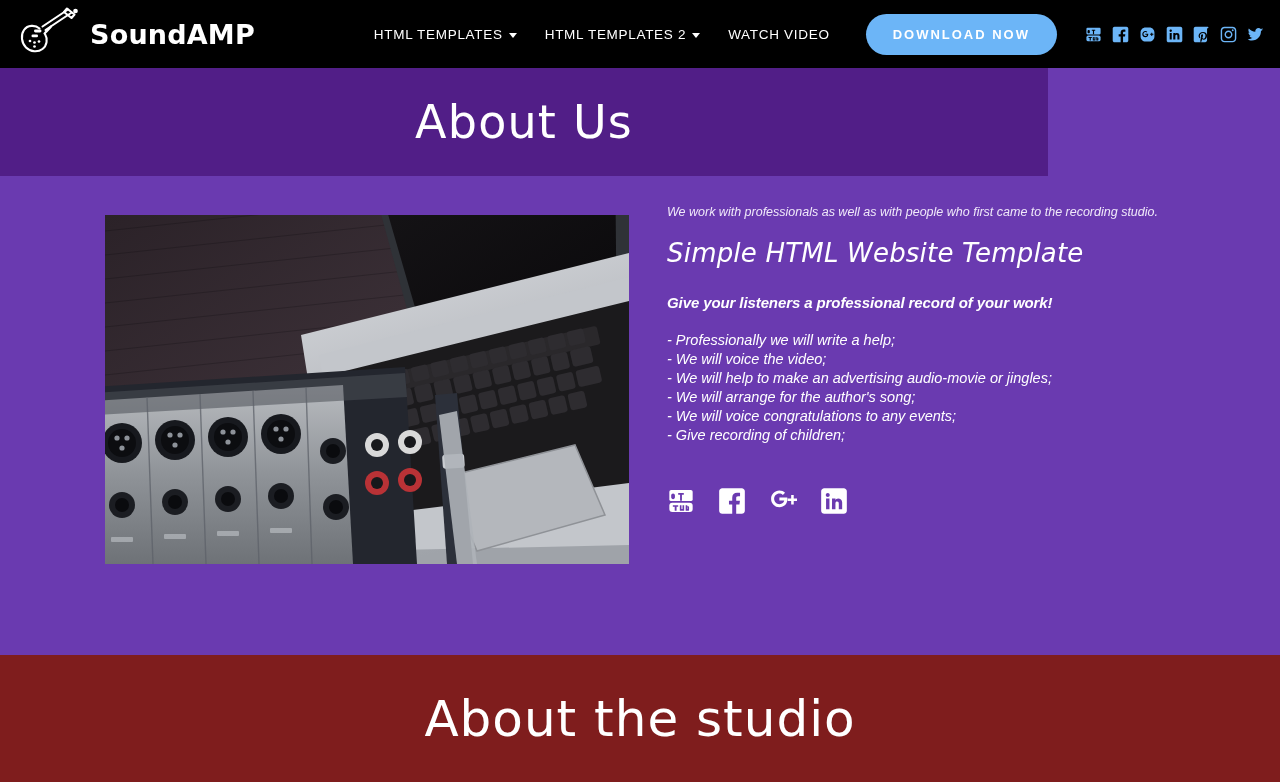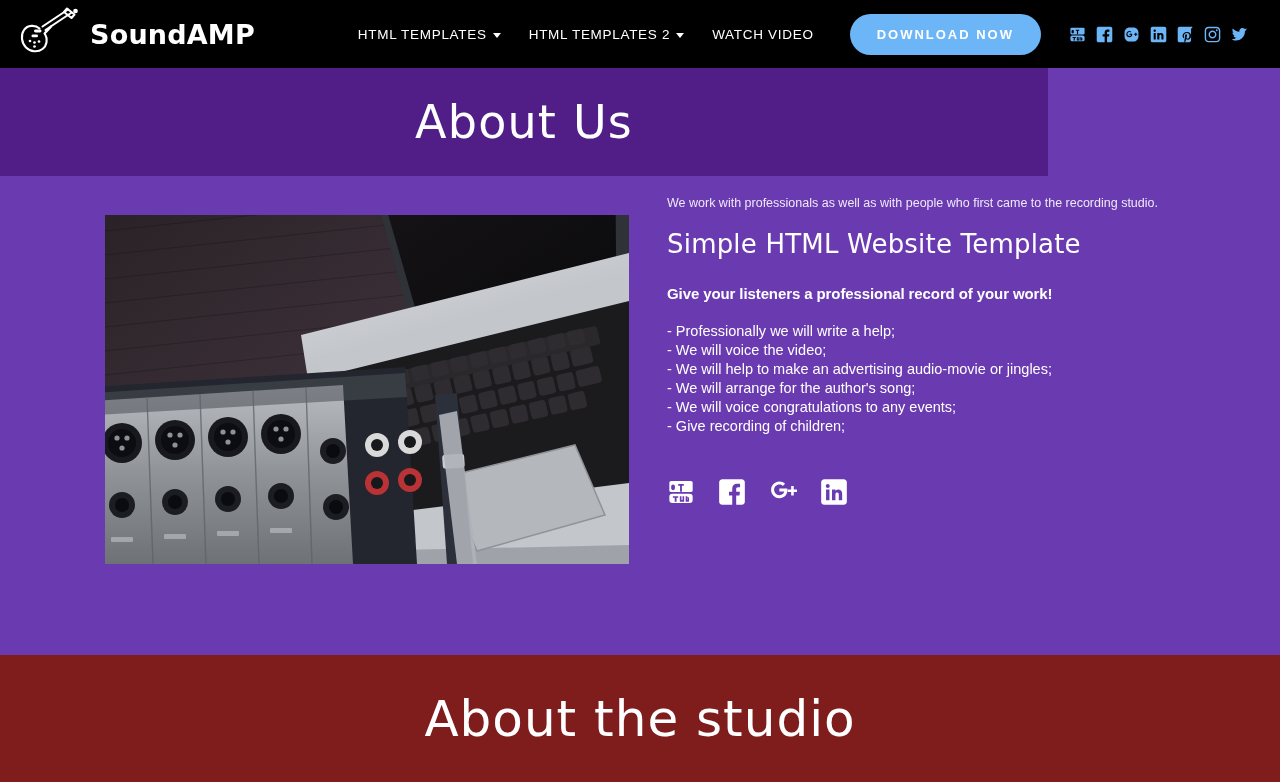--- a/index.html
+++ b/index.html
@@ -13,21 +13,21 @@
   }
 
   
   .site-header {
     position: relative;
     width: 1280px;
     height: 68px;
     background: #000000;
     display: flex;
     align-items: center;
-    padding: 0 30px 0 18px;
+    padding: 0 14px 0 18px;
     gap: 12px;
   }
 
   .brand {
     display: flex;
     align-items: center;
     gap: 10px;
     flex: 0 0 auto;
   }
   .brand-logo {
@@ -152,23 +152,24 @@
     margin-top: 39px;
     flex: 0 0 auto;
     overflow: hidden;
     position: relative;
     background: #141418;
   }
   .about-figure svg { display: block; width: 524px; height: 349px; }
 
   .about-copy {
     flex: 1 1 auto;
-    padding-top: 18px;
+    padding-top: 27px;
     padding-left: 0;
     color: #ffffff;
+    font-style: italic;
   }
   .intro-line {
     font-size: 12.5px;
     line-height: 1.5;
     color: #f0e9fa;
     font-family: "Liberation Sans", sans-serif;
     margin-bottom: 16px;
   }
   .copy-heading {
     font-size: 26px;

